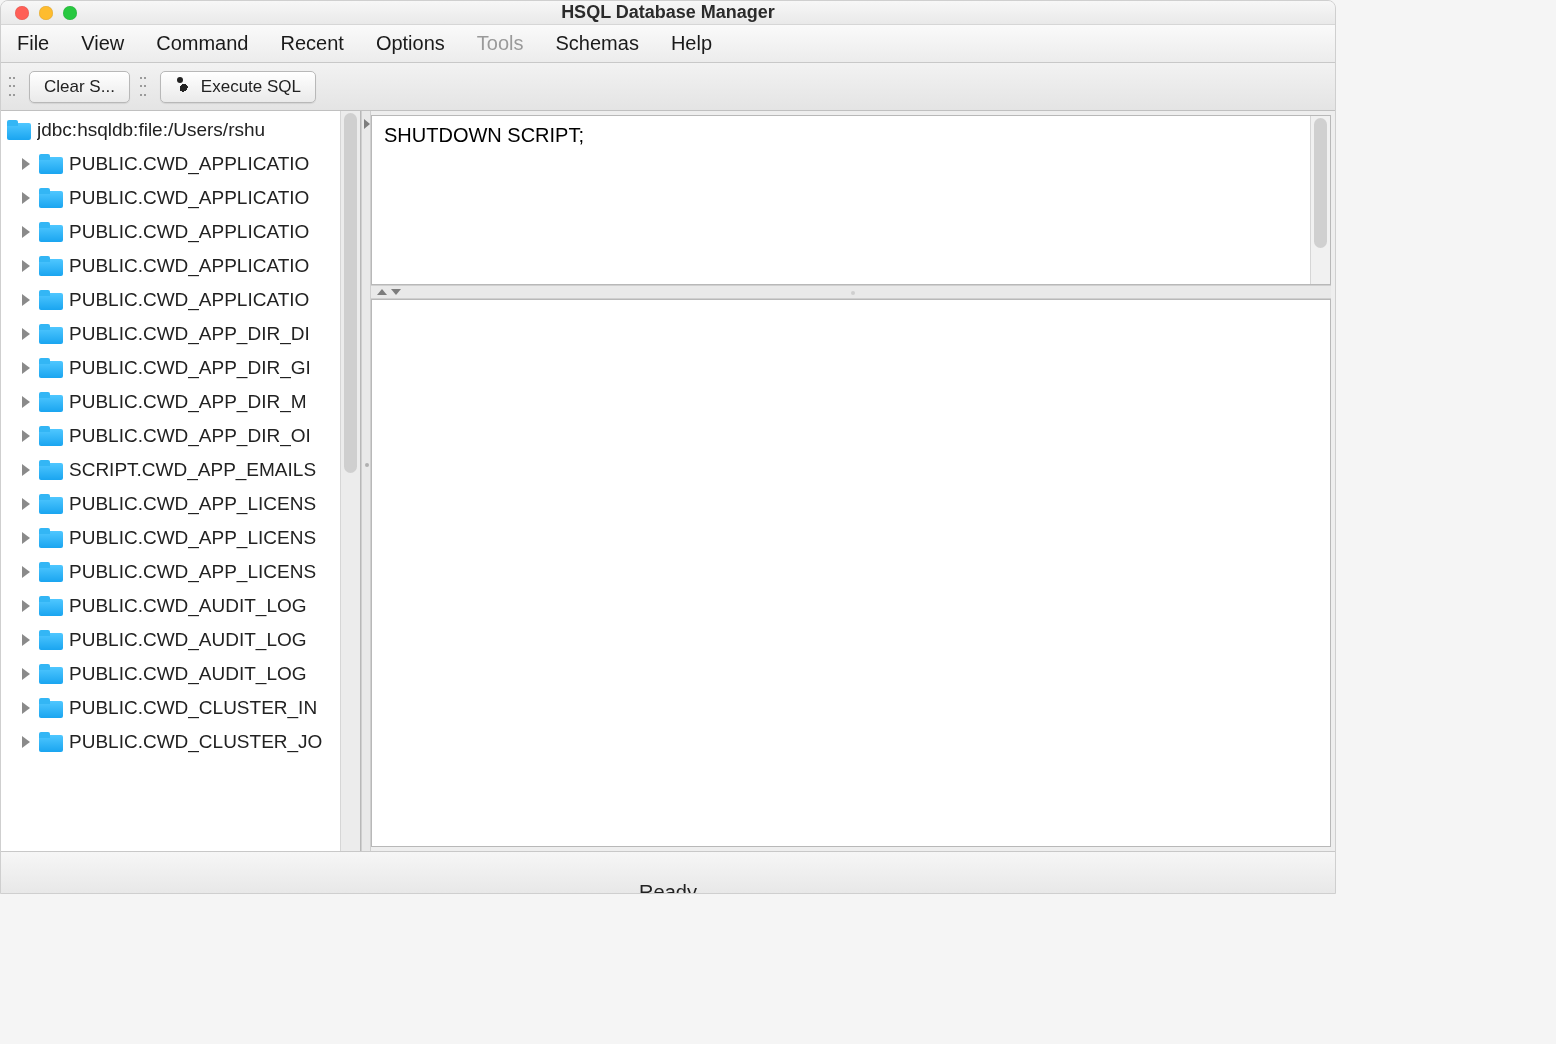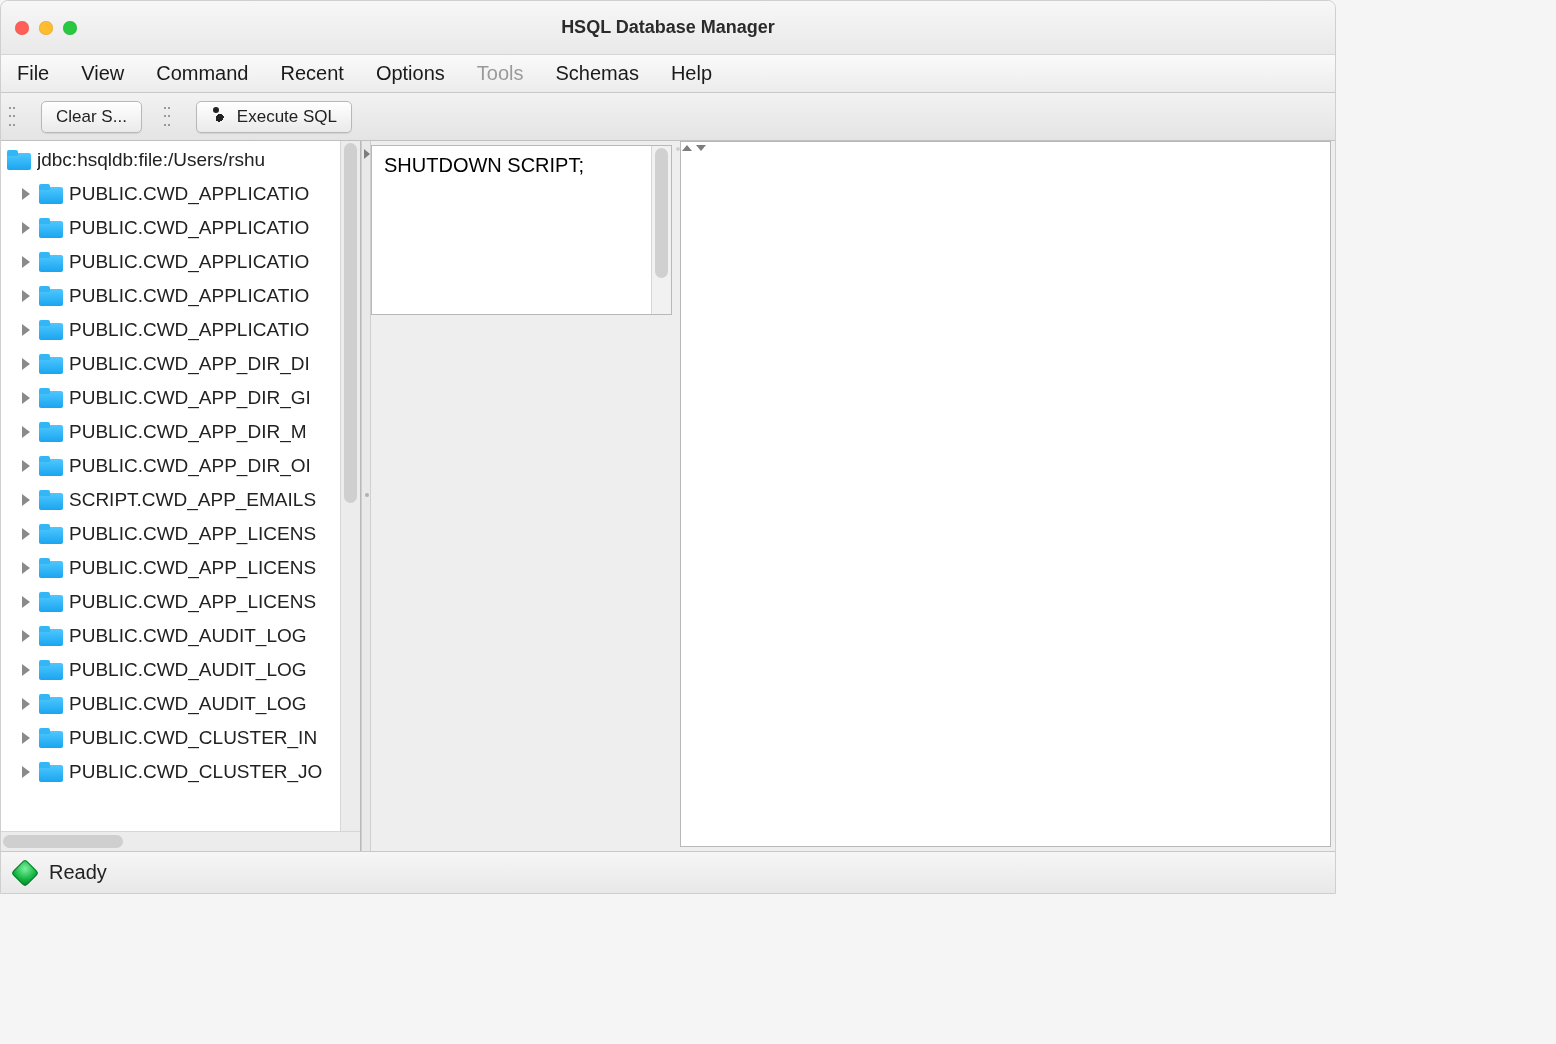--- a/index.html
+++ b/index.html
@@ -1,48 +1,48 @@
 <!DOCTYPE html>
 <html><head>
 <meta charset="utf-8">
 <style>
   * { box-sizing: border-box; margin: 0; padding: 0; }
   html, body { width: 100%; height: 100%; font-family: -apple-system, "Helvetica Neue", Arial, sans-serif; background: #f5f5f5; }
   .window { width: 1336px; height: 894px; background: #ececec; display: flex; flex-direction: column; border: 1px solid #cfcfcf; border-radius: 8px 8px 0 0; overflow: hidden; position: relative; }
 
   
-  .titlebar { height: 54px; background: linear-gradient(#f7f7f7,#e9e9e9); display: flex; align-items: center; position: relative; border-bottom: 1px solid #d6d6d6; }
+  .titlebar { height: 24px; background: linear-gradient(#f7f7f7,#e9e9e9); display: flex; align-items: center; position: relative; border-bottom: 1px solid #d6d6d6; }
   .traffic-lights { display: flex; gap: 10px; margin-left: 14px; }
   .tl { width: 14px; height: 14px; border-radius: 50%; box-shadow: inset 0 0 1px rgba(0,0,0,.3); }
   .tl.red { background: #ff5f57; }
   .tl.yellow { background: #febc2e; }
   .tl.green { background: #28c840; }
   .titlebar .title { position: absolute; left: 0; right: 0; text-align: center; font-weight: 600; font-size: 18px; color: #2b2b2b; pointer-events: none; }
 
   
   .menubar { height: 38px; background: linear-gradient(#fafafa,#ececec); display: flex; align-items: center; padding: 0 8px; gap: 16px; border-bottom: 1px solid #c8c8c8; font-size: 20px; color: #1a1a1a; }
   .menubar .menu-item { padding: 4px 8px; cursor: default; }
   .menubar .menu-item.disabled { color: #9a9a9a; }
 
   
-  .toolbar { height: 48px; background: linear-gradient(#f2f2f2,#e4e4e4); border-bottom: 1px solid #c0c0c0; display: flex; align-items: center; padding: 0 8px; gap: 22px; }
+  .toolbar { height: 48px; background: linear-gradient(#f2f2f2,#e4e4e4); border-bottom: 1px solid #c0c0c0; display: flex; align-items: center; padding: 0 8px; gap: 10px; }
   .toolbar .grip { width: 8px; height: 26px; display: flex; flex-direction: column; justify-content: space-around; margin-right: 2px; }
   .toolbar .grip span { height: 2px; background: repeating-linear-gradient(to right,#9a9a9a 0 2px,transparent 2px 4px); }
   .tb-btn { height: 32px; padding: 0 14px; background: linear-gradient(#ffffff,#eaeaea); border: 1px solid #b8b8b8; border-radius: 5px; font-size: 17px; color: #222; display: inline-flex; align-items: center; gap: 8px; box-shadow: 0 1px 0 #fff inset, 0 1px 1px rgba(0,0,0,.08); cursor: default; }
   .tb-btn .run-icon { width: 18px; height: 20px; position: relative; }
   .tb-btn .run-icon::before { content:""; position:absolute; left:2px; top:0; width:6px; height:6px; background:#222; border-radius:50%; }
   .tb-btn .run-icon::after { content:""; position:absolute; left:0; top:6px; width:14px; height:12px; background:
       radial-gradient(circle at 60% 40%, #222 35%, transparent 36%);
       transform: skewX(-10deg); }
 
   
   .main { flex: 1; display: flex; background: #eeeeee; min-height: 0; }
 
   
-  .tree-wrap { width: 360px; display: flex; flex-direction: column; border-right: 1px solid #b8b8b8; background: #fff; position: relative; }
+  .tree-wrap { width: 360px; display: flex; flex-direction: row; border-right: 1px solid #b8b8b8; background: #fff; position: relative; }
   .tree-scroll { flex: 1; overflow: hidden; position: relative; }
   .vscrollbar { position: absolute; right: 0; top: 0; width: 20px; height: 100%; background: #ececec; border-left: 1px solid #d6d6d6; }
   .vscrollbar .thumb { position: absolute; left: 3px; right: 3px; top: 2px; height: 360px; background: #cfcfcf; border-radius: 7px; }
   .hscrollbar { height: 20px; background: #ececec; border-top: 1px solid #d6d6d6; position: relative; }
   .hscrollbar .thumb { position: absolute; top: 3px; bottom: 3px; left: 2px; width: 120px; background: #cfcfcf; border-radius: 7px; }
 
   .tree { padding: 2px 0 2px 4px; font-size: 19px; color: #222; white-space: nowrap; }
   .tree-row { display: flex; align-items: center; height: 34px; }
   .chev { width: 16px; height: 16px; margin-right: 4px; position: relative; flex: 0 0 16px; }
   .chev::before { content:""; position:absolute; left:3px; top:2px; width:0; height:0; border-top:6px solid transparent; border-bottom:6px solid transparent; border-left:8px solid #8a8a8a; }
@@ -52,35 +52,35 @@
   .tree-root .folder { margin-left: 0; }
   .tree-root { padding-left: 2px; }
   .tree .child { padding-left: 14px; }
   .tree .label { overflow: hidden; text-overflow: clip; max-width: 290px; }
 
   
   .vsplit { width: 10px; background: #e9e9e9; border-left: 1px solid #cfcfcf; border-right: 1px solid #cfcfcf; cursor: col-resize; position: relative; }
   .vsplit .arrow-r { position:absolute; top:8px; left:2px; width:0; height:0; border-top:5px solid transparent; border-bottom:5px solid transparent; border-left:6px solid #7d7d7d; }
   .vsplit .dot { position:absolute; top: 352px; left:3px; width:4px; height:4px; background:#b0b0b0; border-radius:50%; }
 
-  .right { flex: 1; display: flex; min-width: 0; }
+  .right { flex: 1; display: flex; flex-direction: column; min-width: 0; }
   .sql-editor { height: 170px; border: 1px solid #b8b8b8; margin: 4px 4px 0 0; background: #fff; position: relative; display: flex; }
   .sql-text { flex:1; font-family: inherit; font-size: 20px; padding: 8px 12px; border: none; outline: none; resize: none; background: #fff; }
   .sql-editor .vscroll { width: 20px; background: #f1f1f1; border-left: 1px solid #d6d6d6; position: relative; }
   .sql-editor .vscroll .thumb { position:absolute; left:3px; right:3px; top:2px; height:130px; background:#d0d0d0; border-radius:7px; }
 
   .hsplit { height: 14px; background: #e9e9e9; border-top:1px solid #cfcfcf; border-bottom:1px solid #cfcfcf; margin-right:4px; position:relative; cursor: row-resize; }
   .hsplit .arrow-u { position:absolute; left:6px; top:3px; width:0; height:0; border-left:5px solid transparent; border-right:5px solid transparent; border-bottom:6px solid #7d7d7d; }
   .hsplit .arrow-d { position:absolute; left:20px; top:3px; width:0; height:0; border-left:5px solid transparent; border-right:5px solid transparent; border-top:6px solid #7d7d7d; }
   .hsplit .dot { position:absolute; left:50%; top:5px; width:4px; height:4px; background:#cfcfcf; border-radius:50%; }
 
   .results { flex:1; border:1px solid #b8b8b8; margin: 0 4px 4px 0; background:#fff; }
 
   
-  .statusbar { height: 42px; background: linear-gradient(#f6f6f6,#e8e8e8); border-top: 1px solid #c8c8c8; display:flex; align-items:center; padding: 9px 14px; gap: 14px; font-size: 20px; color:#222; }
+  .statusbar { height: 42px; background: linear-gradient(#f6f6f6,#e8e8e8); border-top: 1px solid #c8c8c8; display:flex; align-items:center; padding: 15px 14px; gap: 14px; font-size: 20px; color:#222;flex-direction:column; }
   .status-dot { width: 20px; height: 20px; border-radius: 50%; background: radial-gradient(circle at 35% 35%, #7df09e, #11b33f 60%, #077a28); box-shadow: 0 0 0 1px #0a7a2f inset; transform: rotate(45deg); border-radius: 4px; }
 </style>
 </head>
 <body>
 
 <div class="window">
 
   <div class="titlebar">
     <div class="traffic-lights">
       <div class="tl red"></div>

